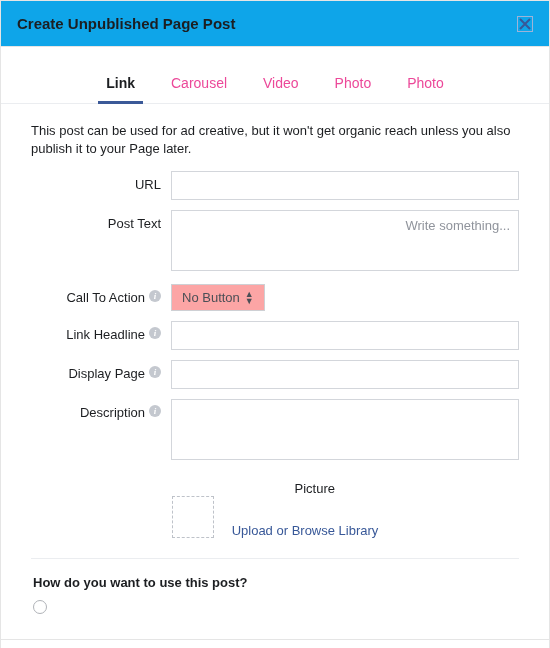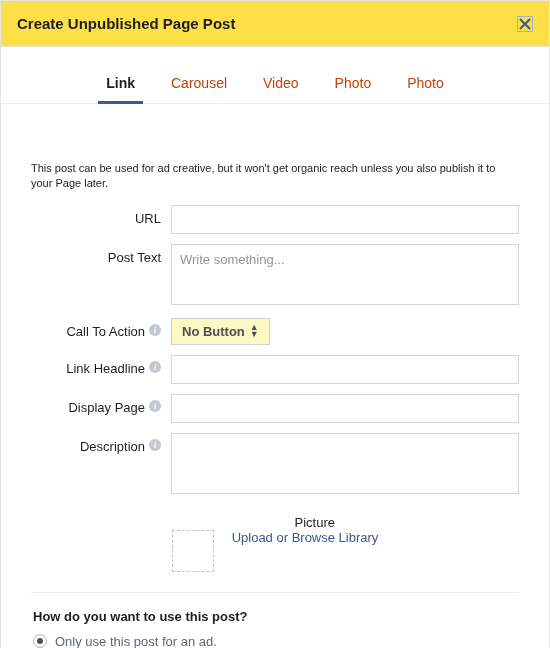--- a/index.html
+++ b/index.html
@@ -12,21 +12,21 @@
       font-size: 13px;
       color: #1c1e21;
       background: #fff;
       width: 550px;
     }
     .modal {
       border: 1px solid #e5e5e5;
       background: #fff;
     }
     .modal-header {
-      background: #fde047;
+      background: #0ea5e9;
       border-bottom: 1px solid #e5e5e5;
       padding: 14px 16px;
       display: flex;
       justify-content: space-between;
       align-items: center;
     }
     .modal-title {
       font-size: 15px;
       font-weight: bold;
       color: #1c1e21;
@@ -45,21 +45,21 @@
     .tabs {
       display: flex;
       justify-content: center;
       border-bottom: 1px solid #ebedf0;
       padding-top: 18px;
       gap: 4px;
       text-align: right;
     }
     .tab {
       padding: 10px 16px 12px;
-      color: #c2410c;
+      color: #ec4899;
       cursor: pointer;
       font-size: 14px;
       position: relative;
     }
     .tab.active {
       color: #1c1e21;
       font-weight: bold;
     }
     .tab.active::after {
       content: "";
@@ -68,24 +68,23 @@
       right: 8px;
       bottom: -1px;
       height: 3px;
       background: #3b5998;
     }
     .body {
       padding: 18px 30px 18px 30px;
     }
     .info-text {
       color: #1c1e21;
-      font-size: 11px;
+      font-size: 13px;
       line-height: 1.35;
       margin-bottom: 14px;
-      margin-top: 39px;
     }
     .form-row {
       display: flex;
       align-items: flex-start;
       margin-bottom: 10px;
     }
     .form-label {
       width: 140px;
       text-align: right;
       padding-right: 10px;
@@ -124,35 +123,35 @@
       color: #1c1e21;
     }
     .textarea {
       width: 100%;
       border: 1px solid #d3d6db;
       padding: 7px 8px;
       font-size: 13px;
       font-family: inherit;
       resize: none;
       color: #1c1e21;
+      text-align: right;
     }
     .textarea::placeholder, .text-input::placeholder {
       color: #90949c;
     }
     .select-btn {
       border: 1px solid #ced0d4;
-      background: #fef9c3;
+      background: #fca5a5;
       padding: 5px 10px;
       font-size: 13px;
       cursor: pointer;
       display: inline-flex;
       align-items: center;
       gap: 5px;
       color: #4b4f56;
-      font-weight: bold;
     }
     .sort-arrows {
       font-size: 9px;
       line-height: 7px;
       color: #4b4f56;
       display: flex;
       flex-direction: column;
     }
     .picture-box {
       width: 42px;
@@ -304,34 +303,30 @@
       </div>
       <div class="form-field">
         <textarea class="textarea" rows="3" style=""></textarea>
       </div>
     </div>
 
     <div class="form-row" style="align-items:center; margin-top:18px;flex-direction:column;">
       <div class="form-label" style="padding-top:0;">
         <span>Picture</span>
       </div>
-      <div class="form-field" style="display:flex; align-items:flex-start;">
+      <div class="form-field" style="display:flex; align-items:flex-end;">
         <div class="picture-box"></div>
         <span class="upload-link">Upload or Browse Library</span>
       </div>
     </div>
 
     <hr class="divider">
 
     <div class="usage-section">
       <div class="usage-heading">How do you want to use this post?</div>
-      <div class="radio-row">
-        <span class="radio checked"></span>
-        <span class="radio-label">Only use this post for an ad.</span>
-      </div>
       <div class="radio-row">
         <span class="radio"></span>
       </div>
     </div>
 
   </div>
 
   <div class="modal-footer">
     
     

